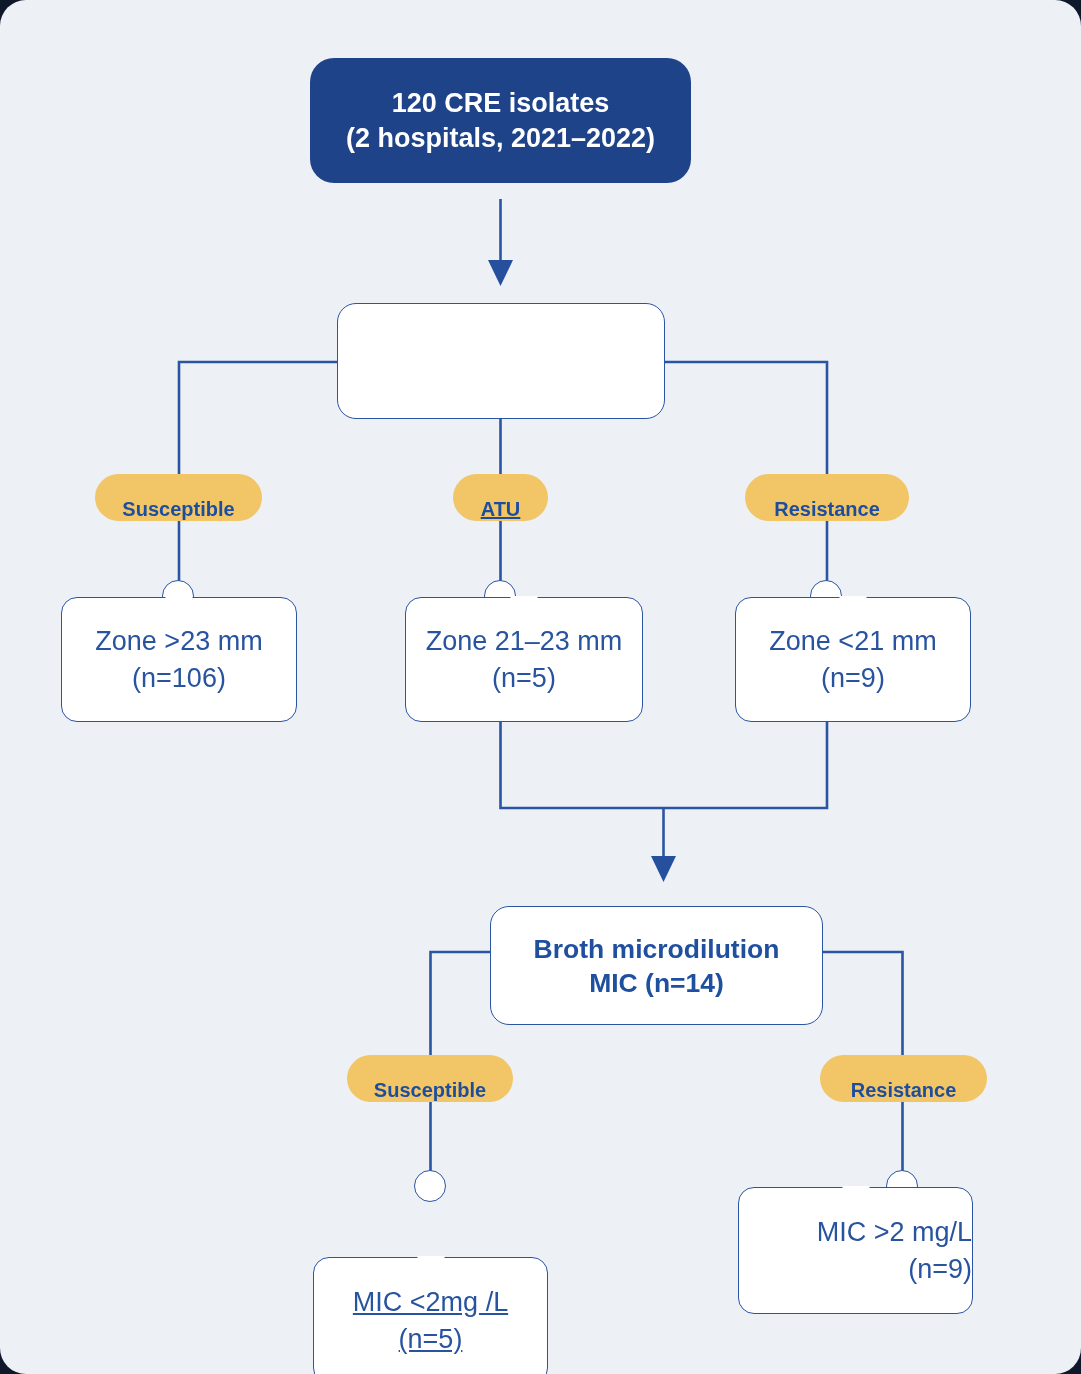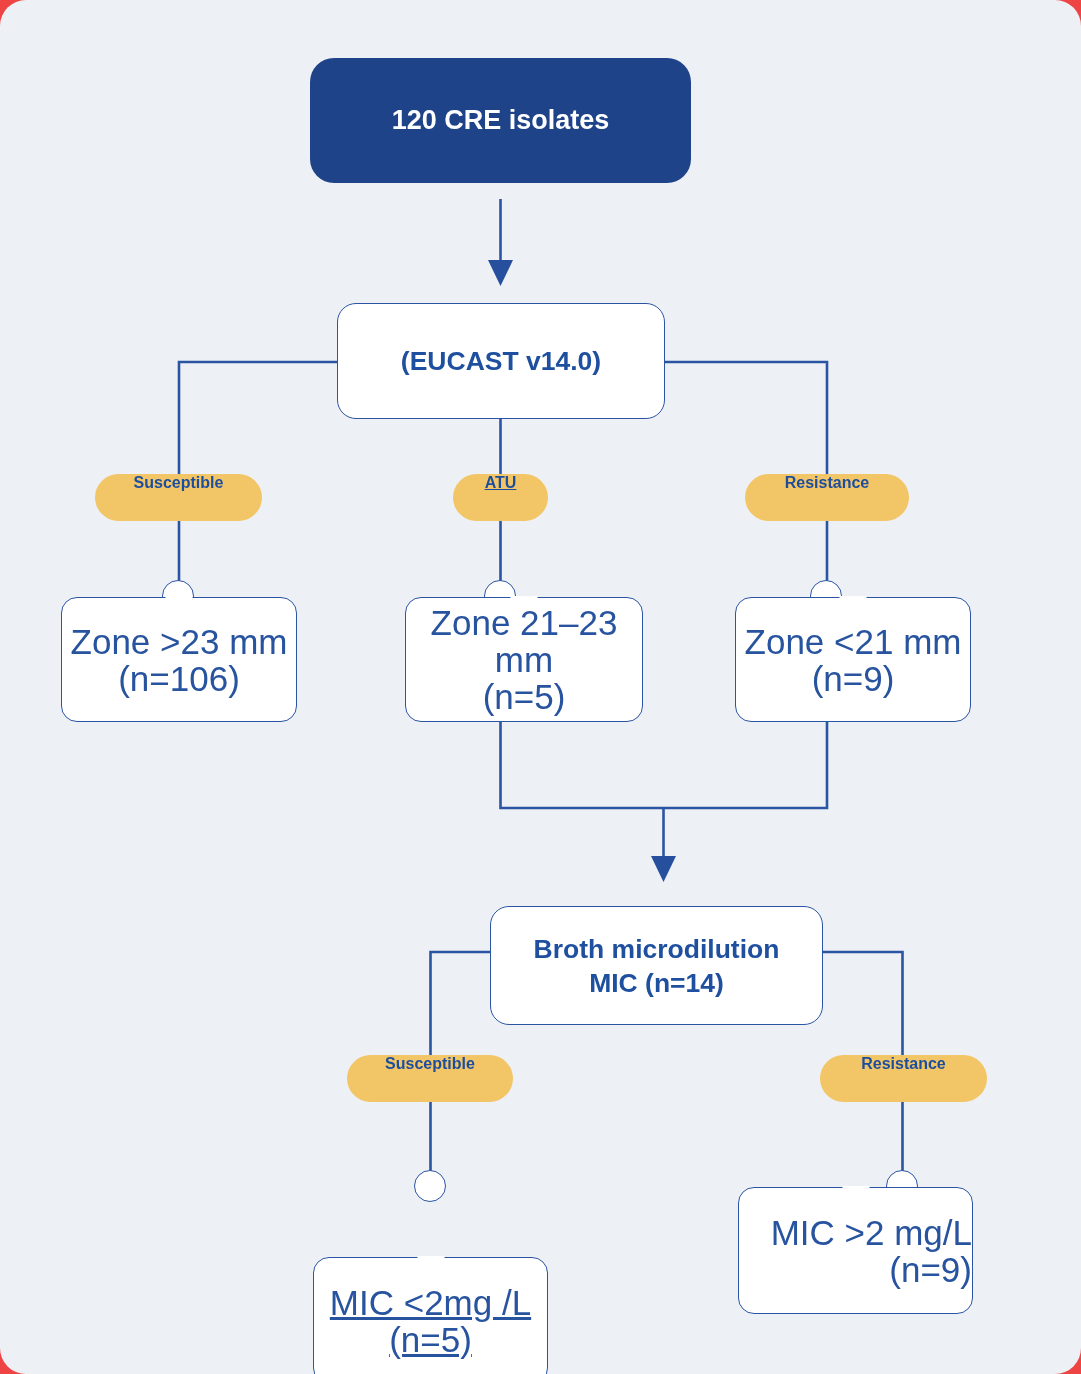--- a/index.html
+++ b/index.html
@@ -1,19 +1,19 @@
 <!DOCTYPE html>
 <html><head>
 <meta charset="utf-8">
 <style>
   html,body{margin:0;padding:0;background:#ffffff;}
   .page{
     width:1081px;height:1374px;position:relative;
     font-family:"Liberation Sans", sans-serif;
-    background:#ef4444;
+    background:#0f172a;
   }
   .panel{
     position:absolute;left:0;top:0;width:1081px;height:1374px;
     background:#edf1f6;border-radius:26px;overflow:hidden;
   }
   svg.connectors{position:absolute;left:0;top:0;width:1081px;height:1374px;}
   .node{
     position:absolute;display:flex;flex-direction:column;
     justify-content:center;align-items:center;text-align:center;
     box-sizing:border-box;
@@ -21,35 +21,35 @@
   .node-dark{
     background:#1e4389;color:#ffffff;border-radius:24px;
     font-weight:bold;font-size:27px;line-height:35px;
   }
   .node-white{
     background:#ffffff;border:1.7px solid #2b54a3;border-radius:19px;
     color:#1f4f9f;font-weight:bold;font-size:26.5px;line-height:34px;
   }
   .node-result{
     background:#ffffff;border:1.7px solid #2b54a3;border-radius:16px;
-    color:#27539f;font-weight:400;font-size:35px;line-height:37px;
+    color:#27539f;font-weight:400;font-size:27px;line-height:37px;
   }
   
   .node-result::after{
     content:"";position:absolute;top:-2px;left:50%;
     transform:translateX(-50%);width:27px;height:4px;background:#ffffff;
   }
   .bump{
     position:absolute;width:30px;height:30px;border-radius:50%;
     background:#ffffff;border:1.7px solid #2b54a3;box-sizing:content-box;
   }
   .pill{
-    position:absolute;display:flex;align-items:flex-start;justify-content:center;
+    position:absolute;display:flex;align-items:flex-end;justify-content:center;
     background:#f2c566;border-radius:24px;color:#1d4e9e;
-    font-weight:bold;font-size:16px;
+    font-weight:bold;font-size:20px;
   }
 </style>
 </head>
 <body>
 
 <div class="page">
   <div class="panel">
 
     <svg class="connectors" viewBox="0 0 1081 1374">
 
@@ -63,24 +63,24 @@
       <polyline points="500.5,722 500.5,808 827,808 827,722" fill="none" stroke="#2b54a3" stroke-width="2.6"></polyline>
       <line x1="663.5" y1="808" x2="663.5" y2="858" stroke="#2b54a3" stroke-width="2.6"></line>
       <polygon points="651,856 676,856 663.5,882" fill="#26509e"></polygon>
 
       <polyline points="490,952 430.5,952 430.5,1171" fill="none" stroke="#2b54a3" stroke-width="2.6"></polyline>
       <polyline points="823,952 902.5,952 902.5,1171" fill="none" stroke="#2b54a3" stroke-width="2.6"></polyline>
     </svg>
 
     <div class="node node-dark" style="left:310px;top:58px;width:381px;height:125px;">
       <div>120 CRE isolates</div>
+      <div>(2 hospitals, 2021–2022)</div>
     </div>
 
     <div class="node node-white" style="left:337px;top:303px;width:328px;height:116px;">
-      <div>(EUCAST v14.0)</div>
     </div>
 
     <div class="pill" style="left:95px;top:474px;width:167px;height:47px;">
       <span>Susceptible</span>
     </div>
     <div class="pill" style="left:453px;top:474px;width:95px;height:47px;text-decoration:underline;">
       <span>ATU</span>
     </div>
     <div class="pill" style="left:745px;top:474px;width:164px;height:47px;">
       <span>Resistance</span>

